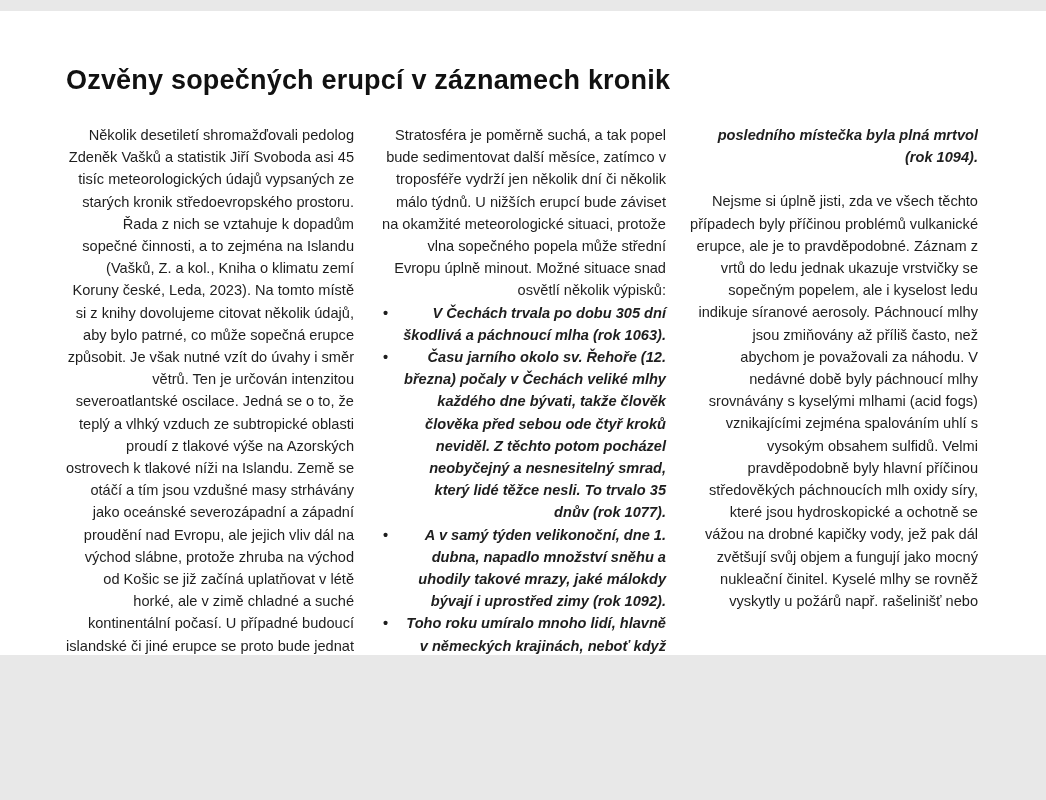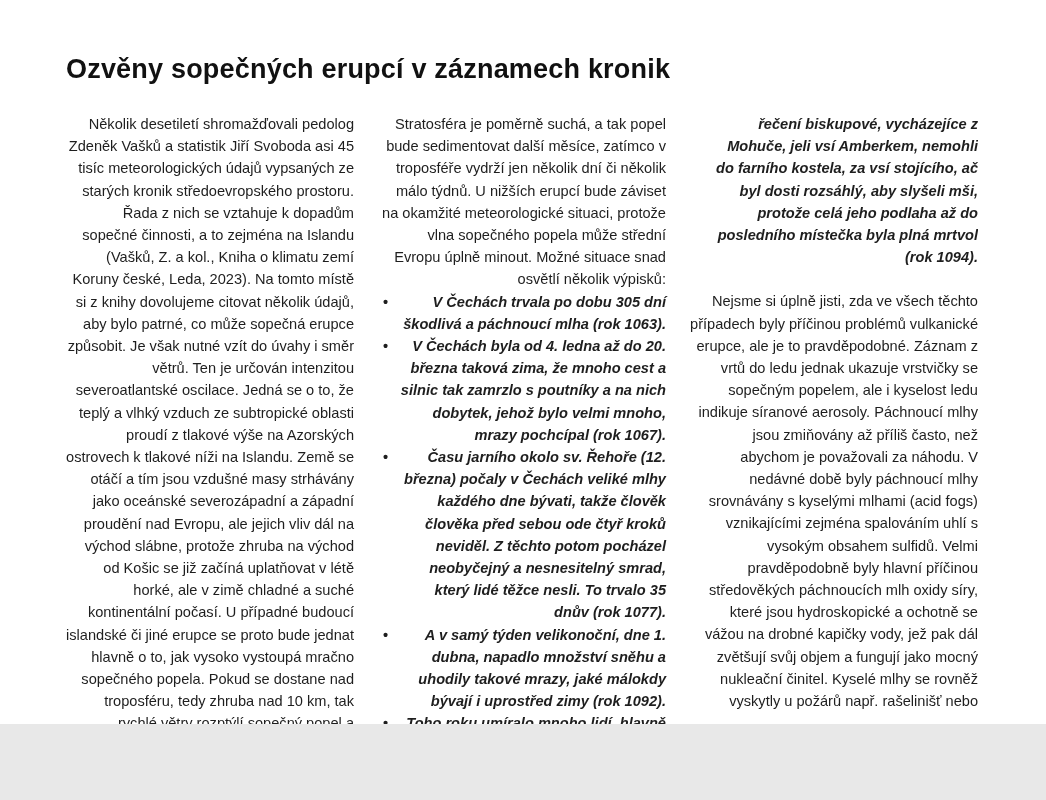--- a/index.html
+++ b/index.html
@@ -3,22 +3,22 @@
 <meta charset="utf-8">
 <style>
   html, body {
     margin: 0;
     padding: 0;
     background: #e8e8e8;
   }
   .page {
     position: relative;
     width: 1046px;
-    height: 724px;
-    margin: 0 auto;
+    height: 644px;
+    margin: 11px auto;
     background: #ffffff;
     overflow: hidden;
     font-family: "Liberation Sans", sans-serif;
     color: #1e1e1e;
   }
   .title {
     position: absolute;
     left: 66px;
     top: 54px;
     margin: 0;
@@ -81,21 +81,20 @@
 <main class="page">
 
   <h1 class="title">Ozvěny sopečných erupcí v záznamech kronik</h1>
 
   <section class="flow">
 
     <p class="para">Několik desetiletí shromažďovali pedolog Zdeněk Vašků a statistik Jiří Svoboda asi 45 tisíc meteorologických údajů vypsaných ze starých kronik středoevropského prostoru. Řada z nich se vztahuje k dopadům sopečné činnosti, a to zejména na Islandu (Vašků, Z. a kol., Kniha o klimatu zemí Koruny české, Leda, 2023). Na tomto místě si z knihy dovolujeme citovat několik údajů, aby bylo patrné, co může sopečná erupce způsobit. Je však nutné vzít do úvahy i směr větrů. Ten je určován intenzitou severoatlantské oscilace. Jedná se o to, že teplý a vlhký vzduch ze subtropické oblasti proudí z tlakové výše na Azorských ostrovech k tlakové níži na Islandu. Země se otáčí a tím jsou vzdušné masy strhávány jako oceánské severozápadní a západní proudění nad Evropu, ale jejich vliv dál na východ slábne, protože zhruba na východ od Košic se již začíná uplatňovat v létě horké, ale v zimě chladné a suché kontinentální počasí. U případné budoucí islandské či jiné erupce se proto bude jednat hlavně o to, jak vysoko vystoupá mračno sopečného popela. Pokud se dostane nad troposféru, tedy zhruba nad 10 km, tak rychlé větry rozptýlí sopečný popel a aerosoly nad větší část severní polokoule. Stratosféra je poměrně suchá, a tak popel bude sedimentovat další měsíce, zatímco v troposféře vydrží jen několik dní či několik málo týdnů. U nižších erupcí bude záviset na okamžité meteorologické situaci, protože vlna sopečného popela může střední Evropu úplně minout. Možné situace snad osvětlí několik výpisků:</p>
 
     <ul class="excerpt-list">
         <li>V Čechách trvala po dobu 305 dní škodlivá a páchnoucí mlha (rok 1063).</li>
-        <li>V Čechách byla od 4. ledna až do 20. března taková zima, že mnoho cest a silnic tak zamrzlo s poutníky a na nich dobytek, jehož bylo velmi mnoho, mrazy pochcípal (rok 1067).</li>
         <li>Času jarního okolo sv. Řehoře (12. března) počaly v Čechách veliké mlhy každého dne bývati, takže člověk člověka před sebou ode čtyř kroků neviděl. Z těchto potom pocházel neobyčejný a nesnesitelný smrad, který lidé těžce nesli. To trvalo 35 dnův (rok 1077).</li>
         <li>A v samý týden velikonoční, dne 1. dubna, napadlo množství sněhu a uhodily takové mrazy, jaké málokdy bývají i uprostřed zimy (rok 1092).</li>
         <li>Toho roku umíralo mnoho lidí, hlavně v německých krajinách, neboť když řečení biskupové, vycházejíce z Mohuče, jeli vsí Amberkem, nemohli do farního kostela, za vsí stojícího, ač byl dosti rozsáhlý, aby slyšeli mši, protože celá jeho podlaha až do posledního místečka byla plná mrtvol (rok 1094).</li>
       </ul>
 
     <p class="para closing">Nejsme si úplně jisti, zda ve všech těchto případech byly příčinou problémů vulkanické erupce, ale je to pravděpodobné. Záznam z vrtů do ledu jednak ukazuje vrstvičky se sopečným popelem, ale i kyselost ledu indikuje síranové aerosoly. Páchnoucí mlhy jsou zmiňovány až příliš často, než abychom je považovali za náhodu. V nedávné době byly páchnoucí mlhy srovnávány s kyselými mlhami (acid fogs) vznikajícími zejména spalováním uhlí s vysokým obsahem sulfidů. Velmi pravděpodobně byly hlavní příčinou středověkých páchnoucích mlh oxidy síry, které jsou hydroskopické a ochotně se vážou na drobné kapičky vody, jež pak dál zvětšují svůj objem a fungují jako mocný nukleační činitel. Kyselé mlhy se rovněž vyskytly u požárů např. rašelinišť nebo</p>
 
   </section>
 
   <div class="page-number">51</div>

